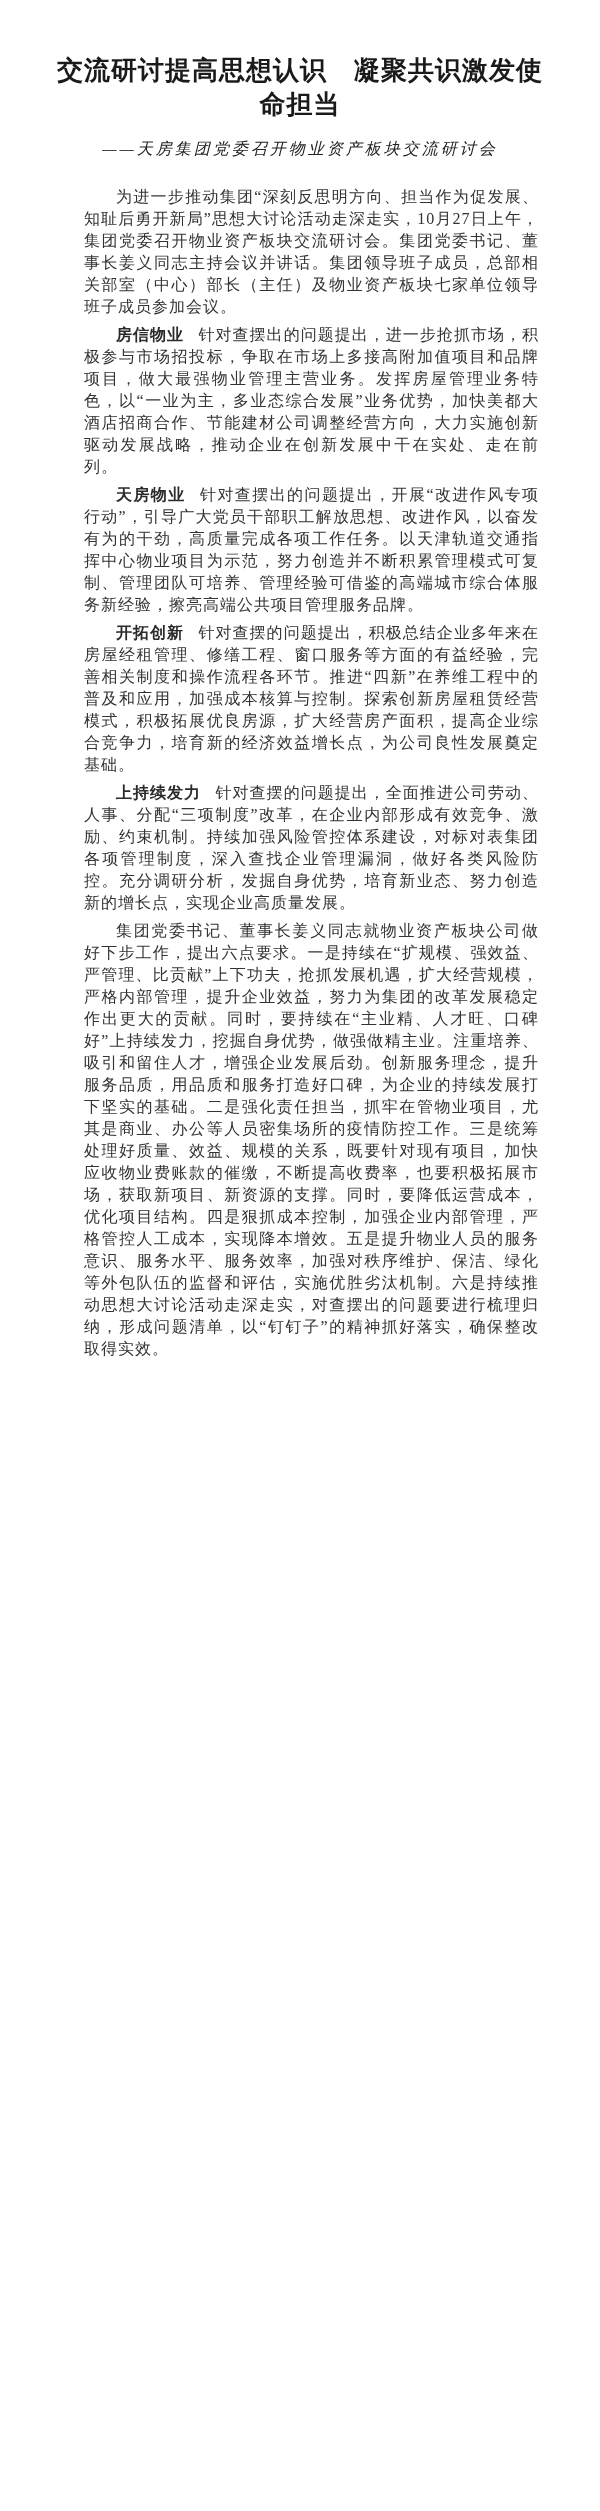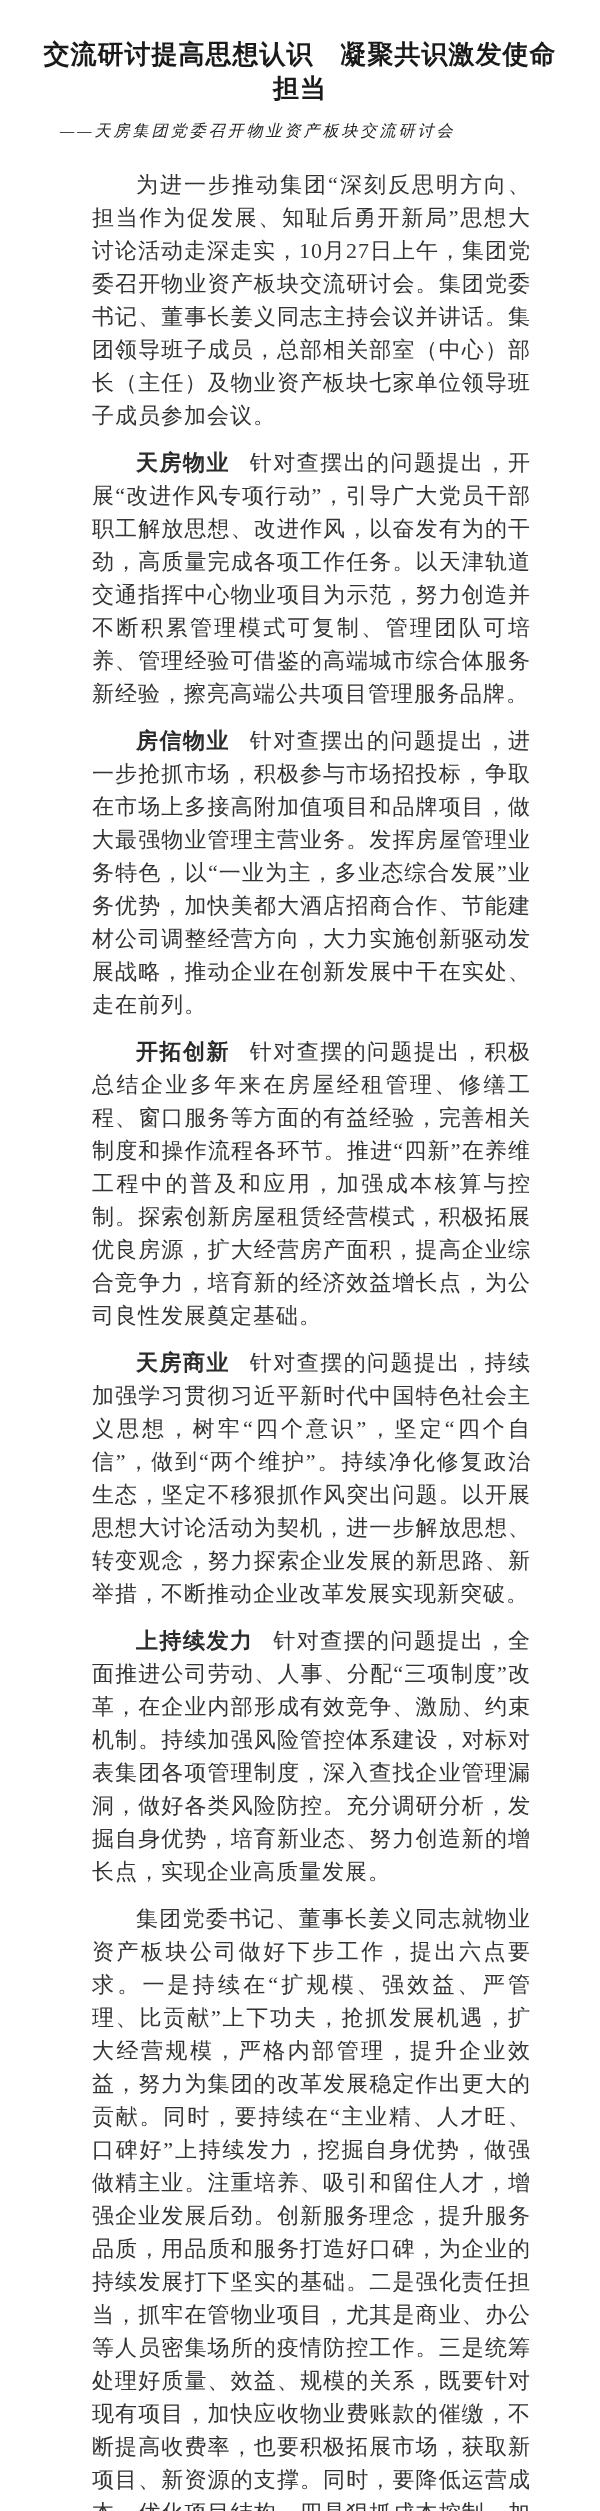--- a/index.html
+++ b/index.html
@@ -11,50 +11,50 @@
     position: relative;
     width: 600px;
     min-height: 2511px;
     box-sizing: border-box;
     background: #ffffff;
     padding: 38px 0 50px 0;
     font-family: "Liberation Serif", "DejaVu Serif", serif;
     color: #333333;
   }
   .title {
-    margin: 0;
+    margin: 16px;
     padding: 0 40px;
     text-align: center;
     font-size: 26px;
     line-height: 34px;
     font-weight: bold;
     color: #1a1a1a;
     letter-spacing: 1px;
     font-family: "Liberation Serif", "DejaVu Serif", serif;
   }
   .subtitle {
     margin-top: 14px;
     padding: 0 60px;
-    text-align: left;
+    text-align: center;
     font-size: 16px;
     line-height: 22px;
     font-style: italic;
     letter-spacing: 3px;
     color: #222222;
   }
   .body {
     margin: 26px 55px 0 78px;
   }
   .para {
-    margin: 14px;
+    margin: 6px;
     padding: 0;
     text-indent: 2em;
     text-align: justify;
-    font-size: 22px;
-    line-height: 33px;
+    font-size: 16px;
+    line-height: 22px;
     letter-spacing: 1px;
     color: #333333;
   }
   .lead {
     font-weight: bold;
     font-family: "Liberation Sans", "DejaVu Sans", sans-serif;
     color: #2b2b2b;
     margin-right: 0.9em;
   }
 </style>
@@ -65,28 +65,27 @@
 
   <h1 class="title">交流研讨提高思想认识　凝聚共识激发使命担当</h1>
 
   <div class="subtitle">——天房集团党委召开物业资产板块交流研讨会</div>
 
   <div class="body">
 
     <p class="para"><span>为进一步推动集团“深刻反思明方向、担当作为促发展、知耻后勇开新局”思想大讨论活动走深走实，10月27日上午，集团党委召开物业资产板块交流研讨会。集团党委书记、董事长姜义同志主持会议并讲话。集团领导班子成员，总部相关部室（中心）部长（主任）及物业资产板块七家单位领导班子成员参加会议。</span></p>
 
 
+    <p class="para"><b class="lead">房信物业</b><span>针对查摆出的问题提出，进一步抢抓市场，积极参与市场招投标，争取在市场上多接高附加值项目和品牌项目，做大最强物业管理主营业务。发挥房屋管理业务特色，以“一业为主，多业态综合发展”业务优势，加快美都大酒店招商合作、节能建材公司调整经营方向，大力实施创新驱动发展战略，推动企业在创新发展中干在实处、走在前列。</span></p>
+
     <p class="para"><b class="lead">天房物业</b><span>针对查摆出的问题提出，开展“改进作风专项行动”，引导广大党员干部职工解放思想、改进作风，以奋发有为的干劲，高质量完成各项工作任务。以天津轨道交通指挥中心物业项目为示范，努力创造并不断积累管理模式可复制、管理团队可培养、管理经验可借鉴的高端城市综合体服务新经验，擦亮高端公共项目管理服务品牌。</span></p>
-
-    <p class="para"><b class="lead">房信物业</b><span>针对查摆出的问题提出，进一步抢抓市场，积极参与市场招投标，争取在市场上多接高附加值项目和品牌项目，做大最强物业管理主营业务。发挥房屋管理业务特色，以“一业为主，多业态综合发展”业务优势，加快美都大酒店招商合作、节能建材公司调整经营方向，大力实施创新驱动发展战略，推动企业在创新发展中干在实处、走在前列。</span></p>
 
     <p class="para"><b class="lead">开拓创新</b><span>针对查摆的问题提出，积极总结企业多年来在房屋经租管理、修缮工程、窗口服务等方面的有益经验，完善相关制度和操作流程各环节。推进“四新”在养维工程中的普及和应用，加强成本核算与控制。探索创新房屋租赁经营模式，积极拓展优良房源，扩大经营房产面积，提高企业综合竞争力，培育新的经济效益增长点，为公司良性发展奠定基础。</span></p>
 
 
-    <p class="para"><b class="lead">天房商业</b><span>针对查摆的问题提出，持续加强学习贯彻习近平新时代中国特色社会主义思想，树牢“四个意识”，坚定“四个自信”，做到“两个维护”。持续净化修复政治生态，坚定不移狠抓作风突出问题。以开展思想大讨论活动为契机，进一步解放思想、转变观念，努力探索企业发展的新思路、新举措，不断推动企业改革发展实现新突破。</span></p>
 
 
     <p class="para"><b class="lead">上持续发力</b><span>针对查摆的问题提出，全面推进公司劳动、人事、分配“三项制度”改革，在企业内部形成有效竞争、激励、约束机制。持续加强风险管控体系建设，对标对表集团各项管理制度，深入查找企业管理漏洞，做好各类风险防控。充分调研分析，发掘自身优势，培育新业态、努力创造新的增长点，实现企业高质量发展。</span></p>
 
     <p class="para"><span>集团党委书记、董事长姜义同志就物业资产板块公司做好下步工作，提出六点要求。一是持续在“扩规模、强效益、严管理、比贡献”上下功夫，抢抓发展机遇，扩大经营规模，严格内部管理，提升企业效益，努力为集团的改革发展稳定作出更大的贡献。同时，要持续在“主业精、人才旺、口碑好”上持续发力，挖掘自身优势，做强做精主业。注重培养、吸引和留住人才，增强企业发展后劲。创新服务理念，提升服务品质，用品质和服务打造好口碑，为企业的持续发展打下坚实的基础。二是强化责任担当，抓牢在管物业项目，尤其是商业、办公等人员密集场所的疫情防控工作。三是统筹处理好质量、效益、规模的关系，既要针对现有项目，加快应收物业费账款的催缴，不断提高收费率，也要积极拓展市场，获取新项目、新资源的支撑。同时，要降低运营成本，优化项目结构。四是狠抓成本控制，加强企业内部管理，严格管控人工成本，实现降本增效。五是提升物业人员的服务意识、服务水平、服务效率，加强对秩序维护、保洁、绿化等外包队伍的监督和评估，实施优胜劣汰机制。六是持续推动思想大讨论活动走深走实，对查摆出的问题要进行梳理归纳，形成问题清单，以“钉钉子”的精神抓好落实，确保整改取得实效。</span></p>
 
   </div>
 </div>
 
 </body></html>

